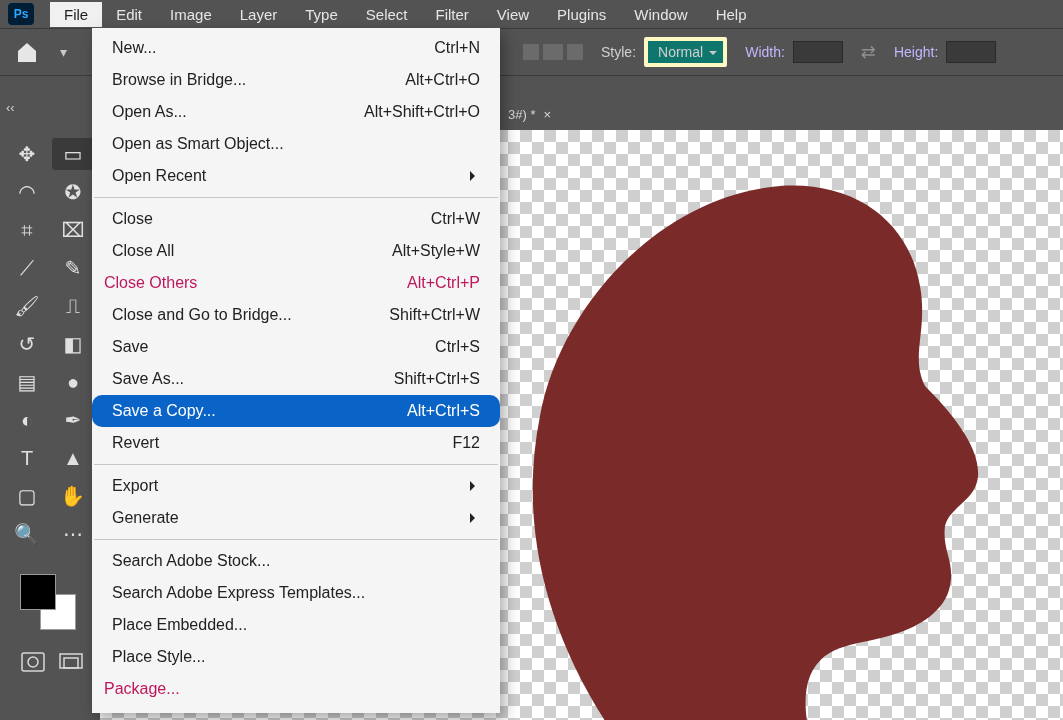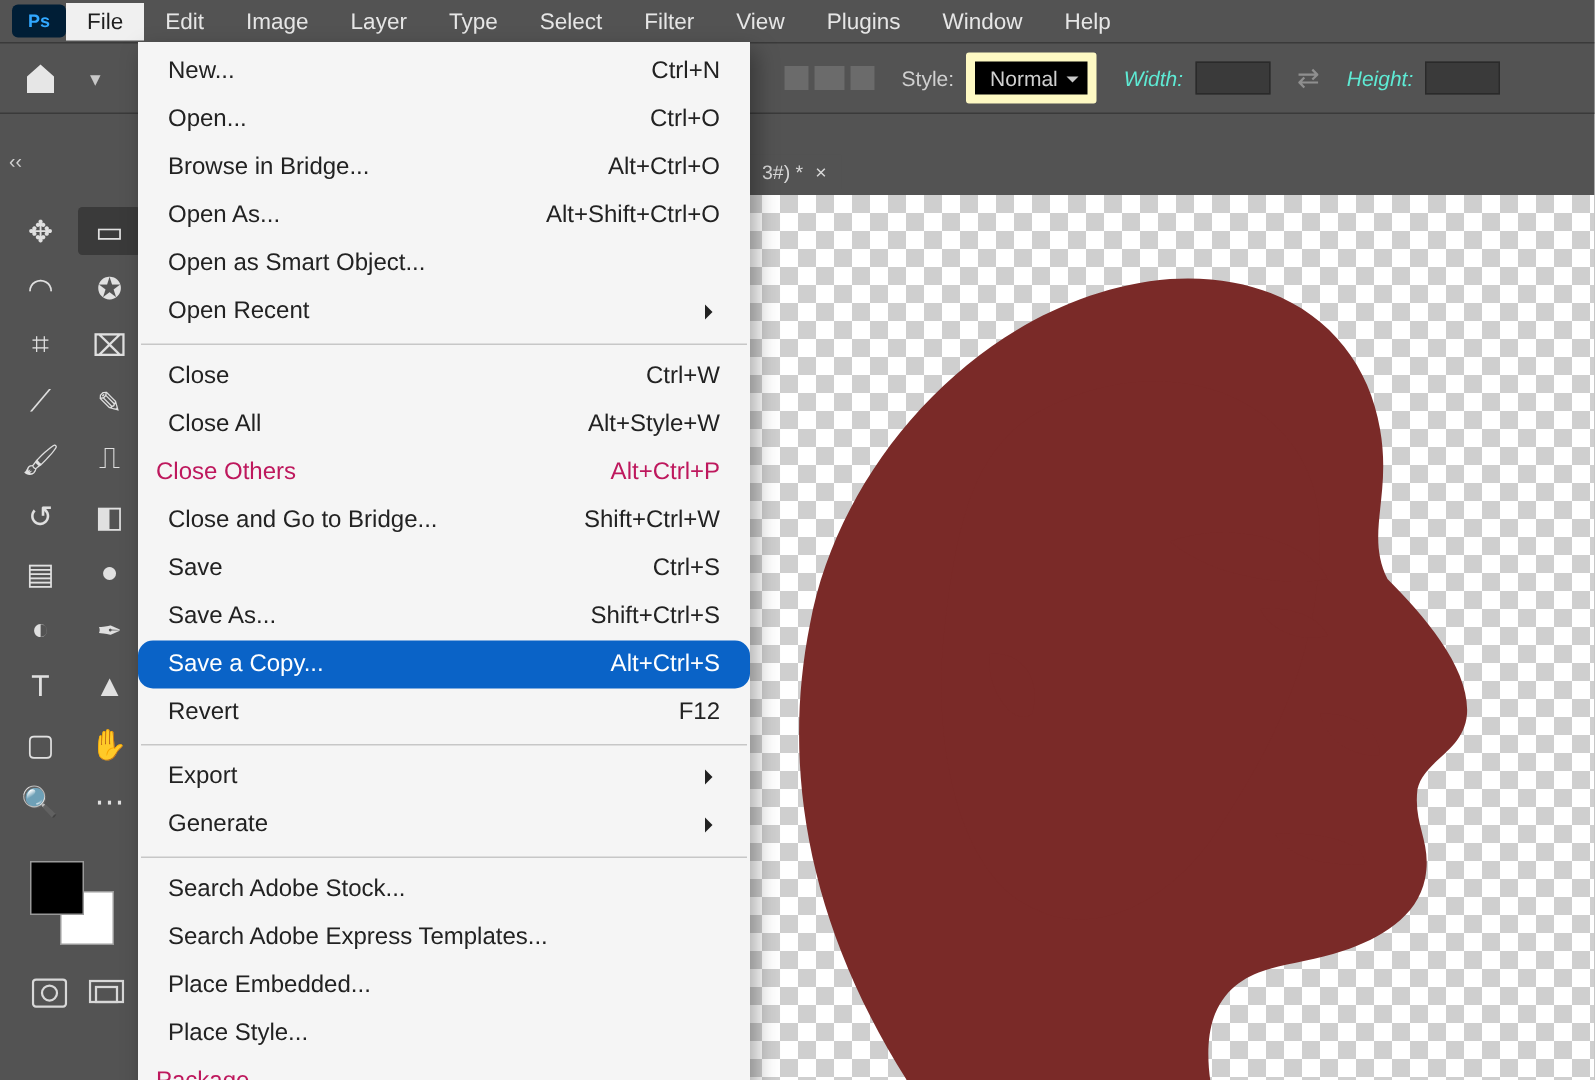--- a/index.html
+++ b/index.html
@@ -1,32 +1,32 @@
 <!DOCTYPE html>
 <html><head>
 <meta charset="utf-8">
 <style>
   * { margin: 0; padding: 0; box-sizing: border-box; font-family: "Segoe UI", Arial, sans-serif; }
   body { background: #535353; width: 1063px; height: 720px; overflow: hidden; position: relative; color: #e6e6e6; }
 
   
   .menu-bar { height: 28px; background: #535353; display: flex; align-items: center; padding: 0 8px; font-size: 15px; }
-  .ps-logo { width: 36px; height: 22px; background: #001e36; border-radius: 4px; color: #31a8ff; font-weight: 700; font-size: 12px; display: flex; align-items: center; justify-content: center; }
+  .ps-logo { width: 26px; height: 22px; background: #001e36; border-radius: 4px; color: #31a8ff; font-weight: 700; font-size: 12px; display: flex; align-items: center; justify-content: center; margin-right: 16px; }
   .menu-item { padding: 4px 14px; cursor: default; }
   .menu-item.active { background: #f0f0f0; color: #1f1f1f; }
 
   
   .options-bar { height: 48px; background: #535353; border-top: 1px solid #3a3a3a; border-bottom: 1px solid #3a3a3a; display: flex; align-items: center; padding: 0 12px; gap: 18px; font-size: 14px; color: #d0d0d0; }
   .home-icon { width: 30px; height: 26px; display: flex; align-items: center; justify-content: center; }
   .home-icon svg { fill: #e6e6e6; }
   .opt-chev { color: #c8c8c8; }
   .opt-group { display: flex; align-items: center; gap: 8px; }
-  .opt-select { background: #000000; border: 6px solid #fef9c3; padding: 3px 20px 3px 10px; border-radius: 2px; position: relative; }
+  .opt-select { background: #0f766e; border: 4px solid #fef9c3; padding: 3px 20px 3px 10px; border-radius: 2px; position: relative; }
   .opt-select::after { content: ""; position: absolute; right: 6px; top: 50%; margin-top: -1px; border: 4px solid transparent; border-top-color: #c8c8c8; }
-  .opt-field-label { color: #5eead4; font-style: italic; }
+  .opt-field-label { color: #c4b5fd; }
   .opt-field { width: 50px; height: 22px; background: #3a3a3a; border: 1px solid #2a2a2a; }
   .opt-swap { color: #8f8f8f; font-size: 18px; }
   .opt-thumbs { display:flex; gap:4px;}
   .opt-thumb {width:20px;height:16px;background:#6b6b6b;}
   .opt-thumb.small{width:16px;}
 
   
   .doc-tab-strip { position: absolute; top: 100px; left: 498px; height: 28px; display: flex; align-items: center; color: #d8d8d8; font-size: 13px; }
   .doc-tab { background: #535353; padding: 4px 10px 4px 10px; display: flex; align-items: center; gap: 8px; }
   .doc-close { font-size: 13px; cursor: default; }
@@ -246,24 +246,20 @@
     </svg>
   </div>
 </div>
 
 <div class="dropdown" id="file-dropdown">
     <div class="dd-row">
       <span>New...</span>
       <span>Ctrl+N</span>
     </div>
     <div class="dd-row">
-      <span>Open...</span>
-      <span>Ctrl+O</span>
-    </div>
-    <div class="dd-row">
       <span>Browse in Bridge...</span>
       <span>Alt+Ctrl+O</span>
     </div>
     <div class="dd-row">
       <span>Open As...</span>
       <span>Alt+Shift+Ctrl+O</span>
     </div>
     <div class="dd-row">
       <span>Open as Smart Object...</span>
     </div>

